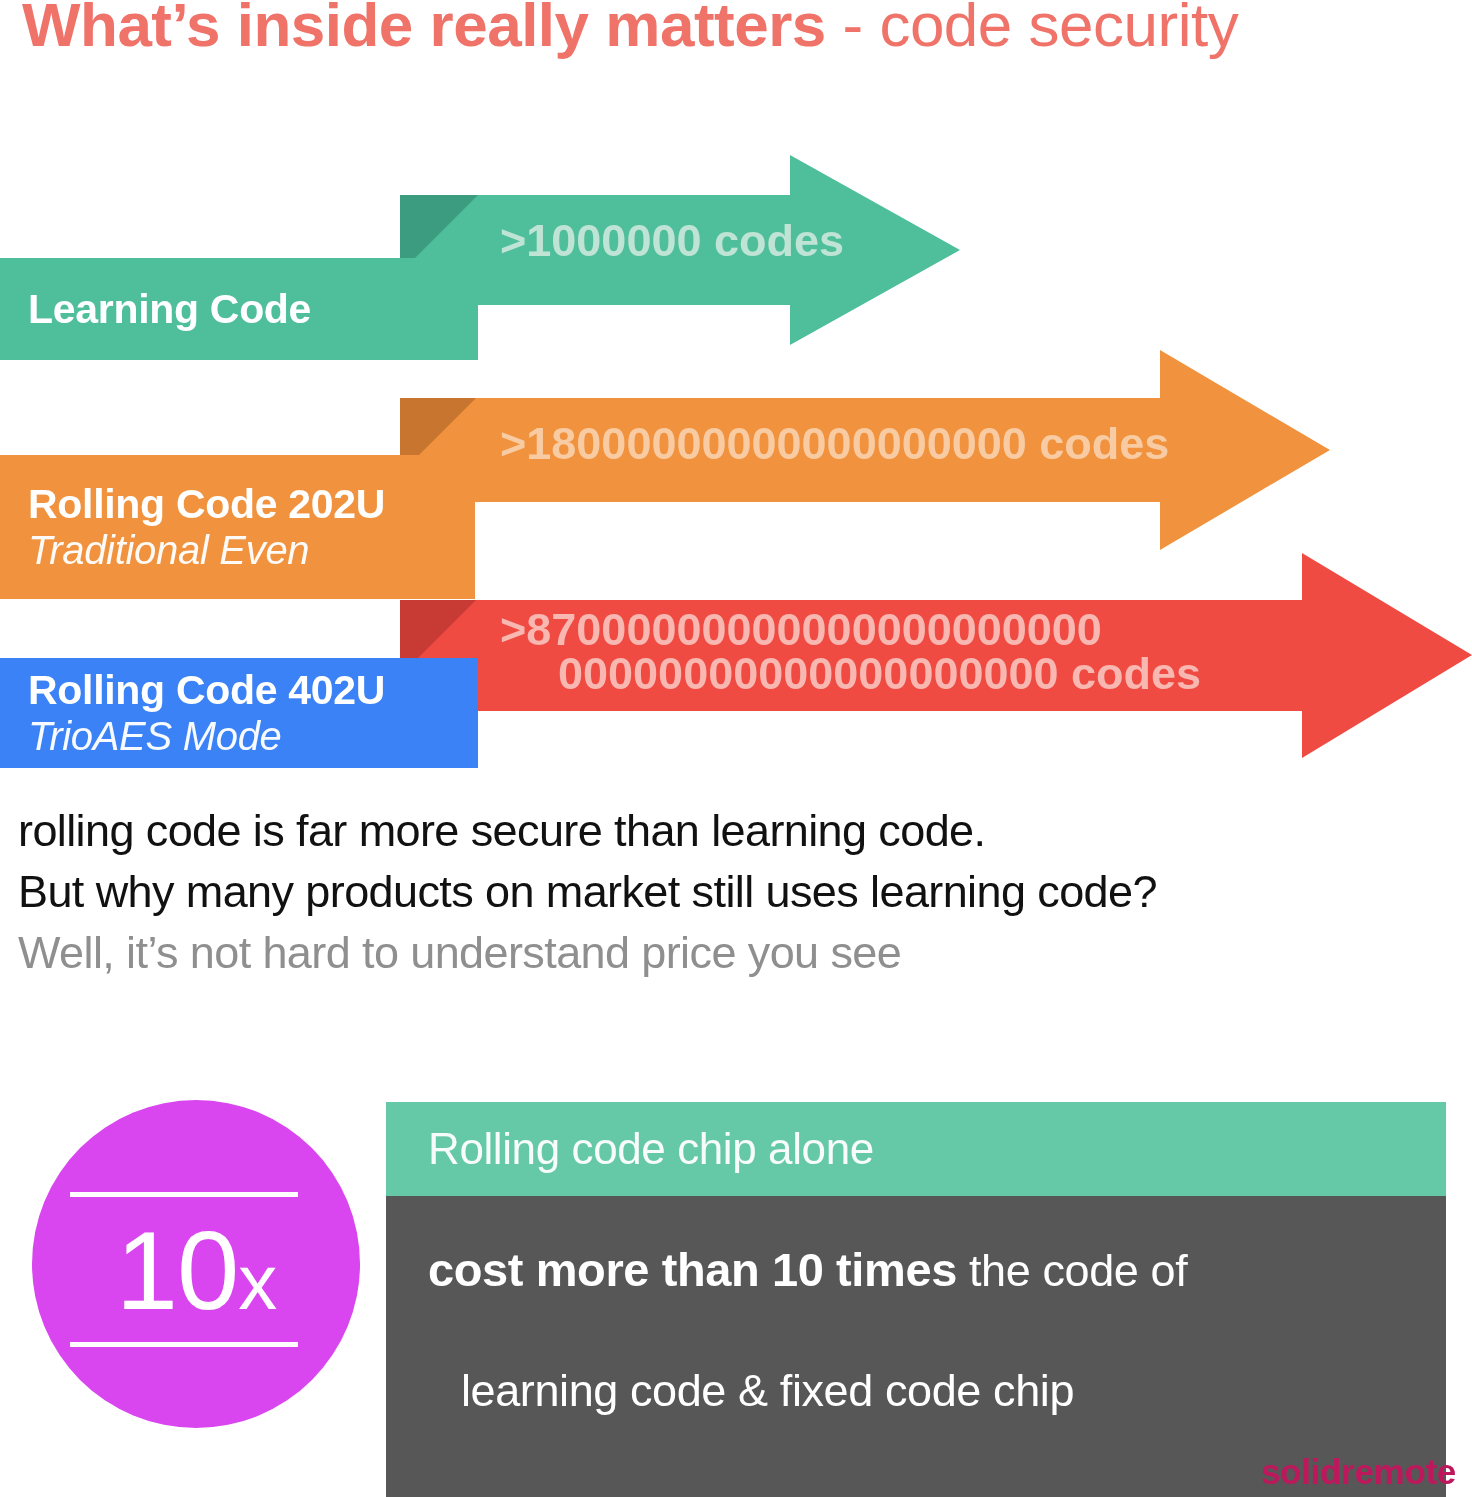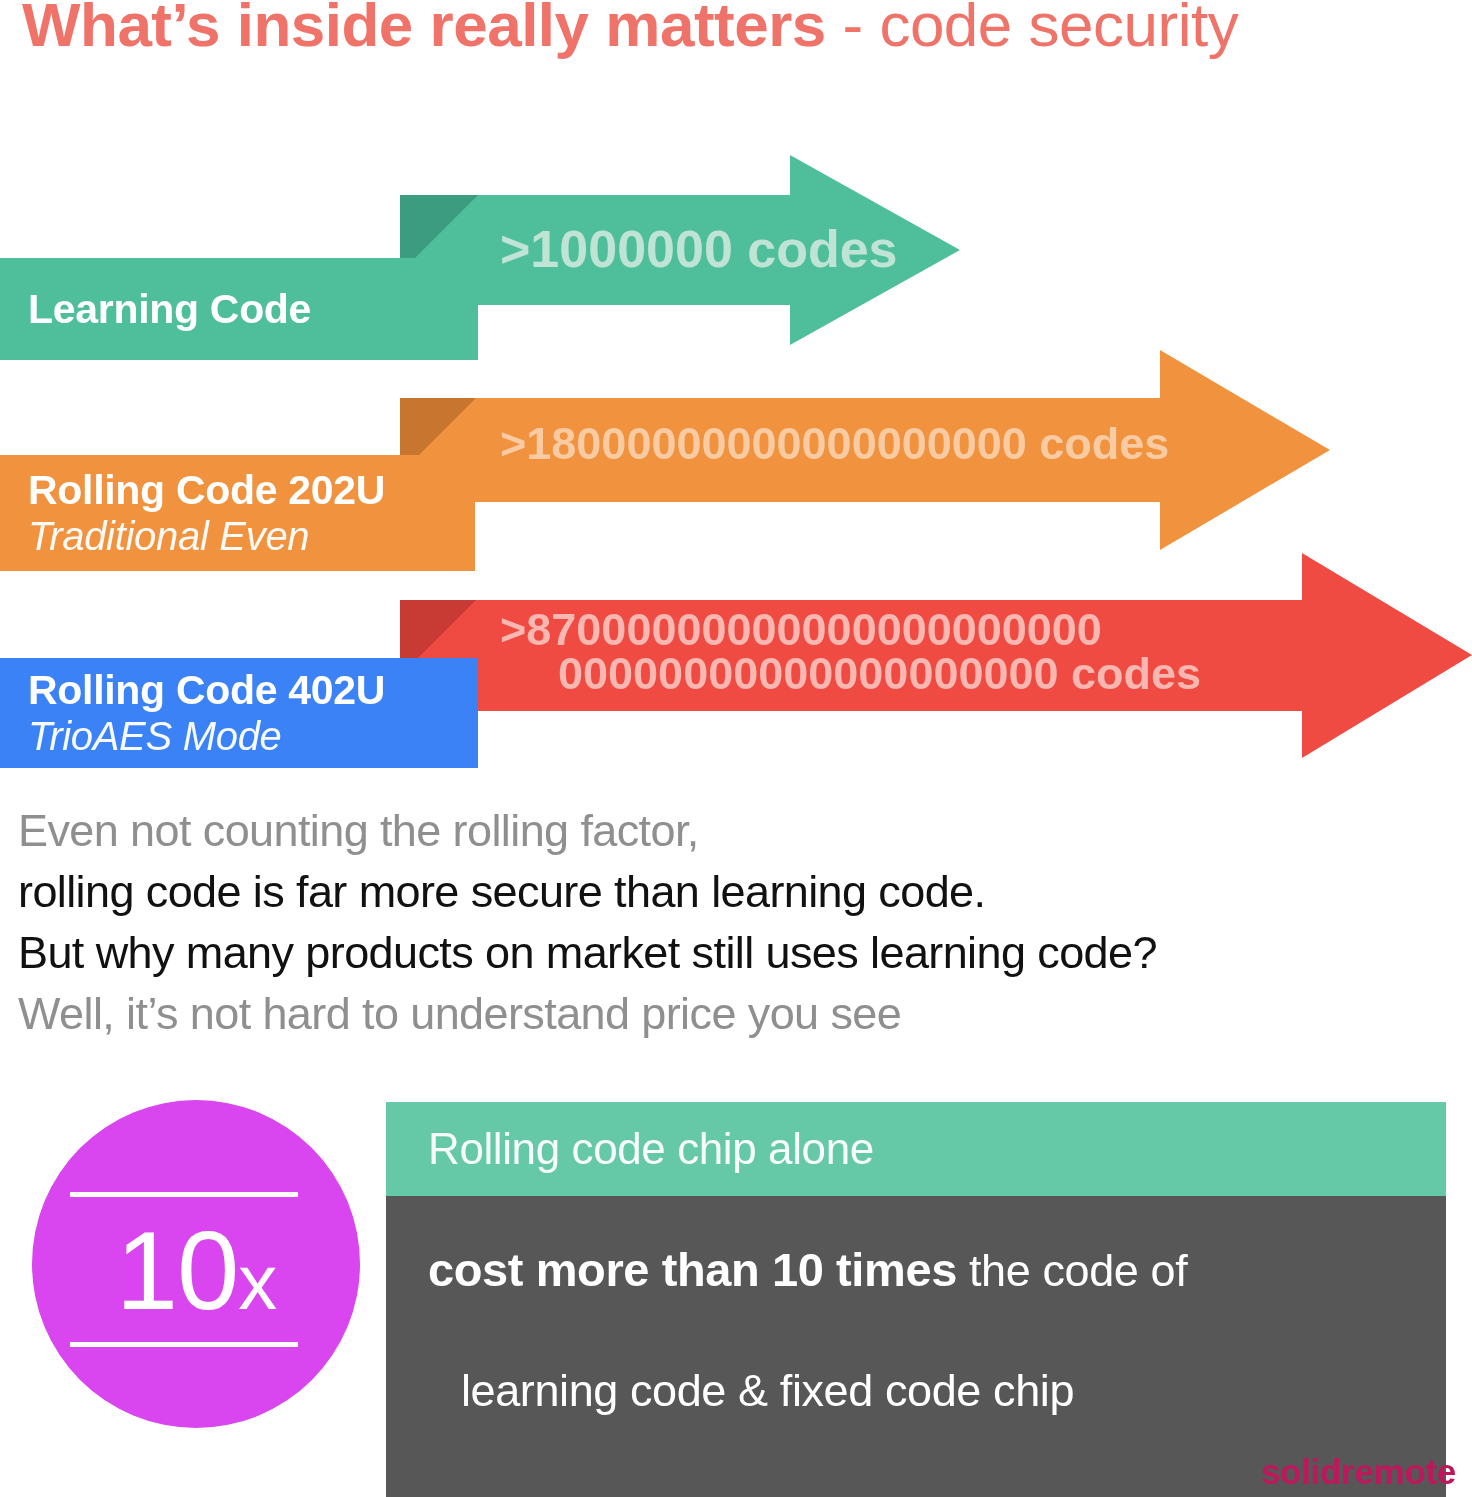--- a/index.html
+++ b/index.html
@@ -210,33 +210,33 @@
               clip-path: polygon(0px 40px, 390px 40px, 390px 0px, 560px 95px, 390px 190px, 390px 150px, 0px 150px);"></div>
 
   <div class="fold" style="left:400px; top:40px;
               border-left:78px solid #3C9C80;
               border-bottom:78px solid transparent;"></div>
 
   <div class="banner" style="top:88px; width:478px; height:102px; background:#4EBE9B;">
     <div class="banner-title">Learning Code</div>
   </div>
 
-  <div class="codes" style="left:500px; top:68px; font-size:52px; line-height:52px; color:#BFE4D6;">&gt;1000000 codes</div>
+  <div class="codes" style="left:500px; top:60px; font-size:45px; line-height:52px; color:#BFE4D6;">&gt;1000000 codes</div>
 </div>
 
 <div class="arrow-row" style="top:350px;height:200px;width:1472px;">
 
   <div class="arrow-shape" style="left:400px; top:0px; width:930px; height:200px; background:#F0923E;
               clip-path: polygon(0px 48px, 760px 48px, 760px 0px, 930px 100px, 760px 200px, 760px 152px, 0px 152px);"></div>
 
   <div class="fold" style="left:400px; top:48px;
               border-left:76px solid #C8762F;
               border-bottom:76px solid transparent;"></div>
 
-  <div class="banner" style="top:90px; width:475px; height:116px; background:#F0923E;">
+  <div class="banner" style="top:90px; width:475px; height:144px; background:#F0923E;">
     <div class="banner-title">Rolling Code 202U</div>
     <div class="banner-sub">Traditional Even</div>
   </div>
 
   <div class="codes" style="left:500px; top:68px; font-size:45px; line-height:52px; color:#F9CBA2;">&gt;18000000000000000000 codes</div>
 </div>
 
 <div class="arrow-row" style="top:553px;height:205px;width:1472px;">
 
   <div class="arrow-shape" style="left:400px; top:0px; width:1072px; height:205px; background:#EF4B42;
@@ -249,21 +249,20 @@
   <div class="banner" style="top:90px; width:478px; height:110px; background:#3b82f6;">
     <div class="banner-title">Rolling Code 402U</div>
     <div class="banner-sub">TrioAES Mode</div>
   </div>
 
   <div class="codes" style="left:500px; top:52px; font-size:45px; line-height:50px; color:#F8B7B1;">&gt;87000000000000000000000</div>
   <div class="codes" style="left:558px; top:96px; font-size:45px; line-height:50px; color:#F8B7B1;">00000000000000000000 codes</div>
 </div>
 
 <div id="paragraph">
-  <div class="line gray">Even not counting the rolling factor,</div>
   <div class="line dark">rolling code is far more secure than learning code.</div>
   <div class="line dark">But why many products on market still uses learning code?</div>
   <div class="line gray">Well, it’s not hard to understand price you see</div>
 </div>
 
 <div id="circle">
   <div class="rule rule-top"></div>
   <div class="tenx"><span>10</span><span class="suffix">x</span></div>
   <div class="rule rule-bottom"></div>
 </div>

